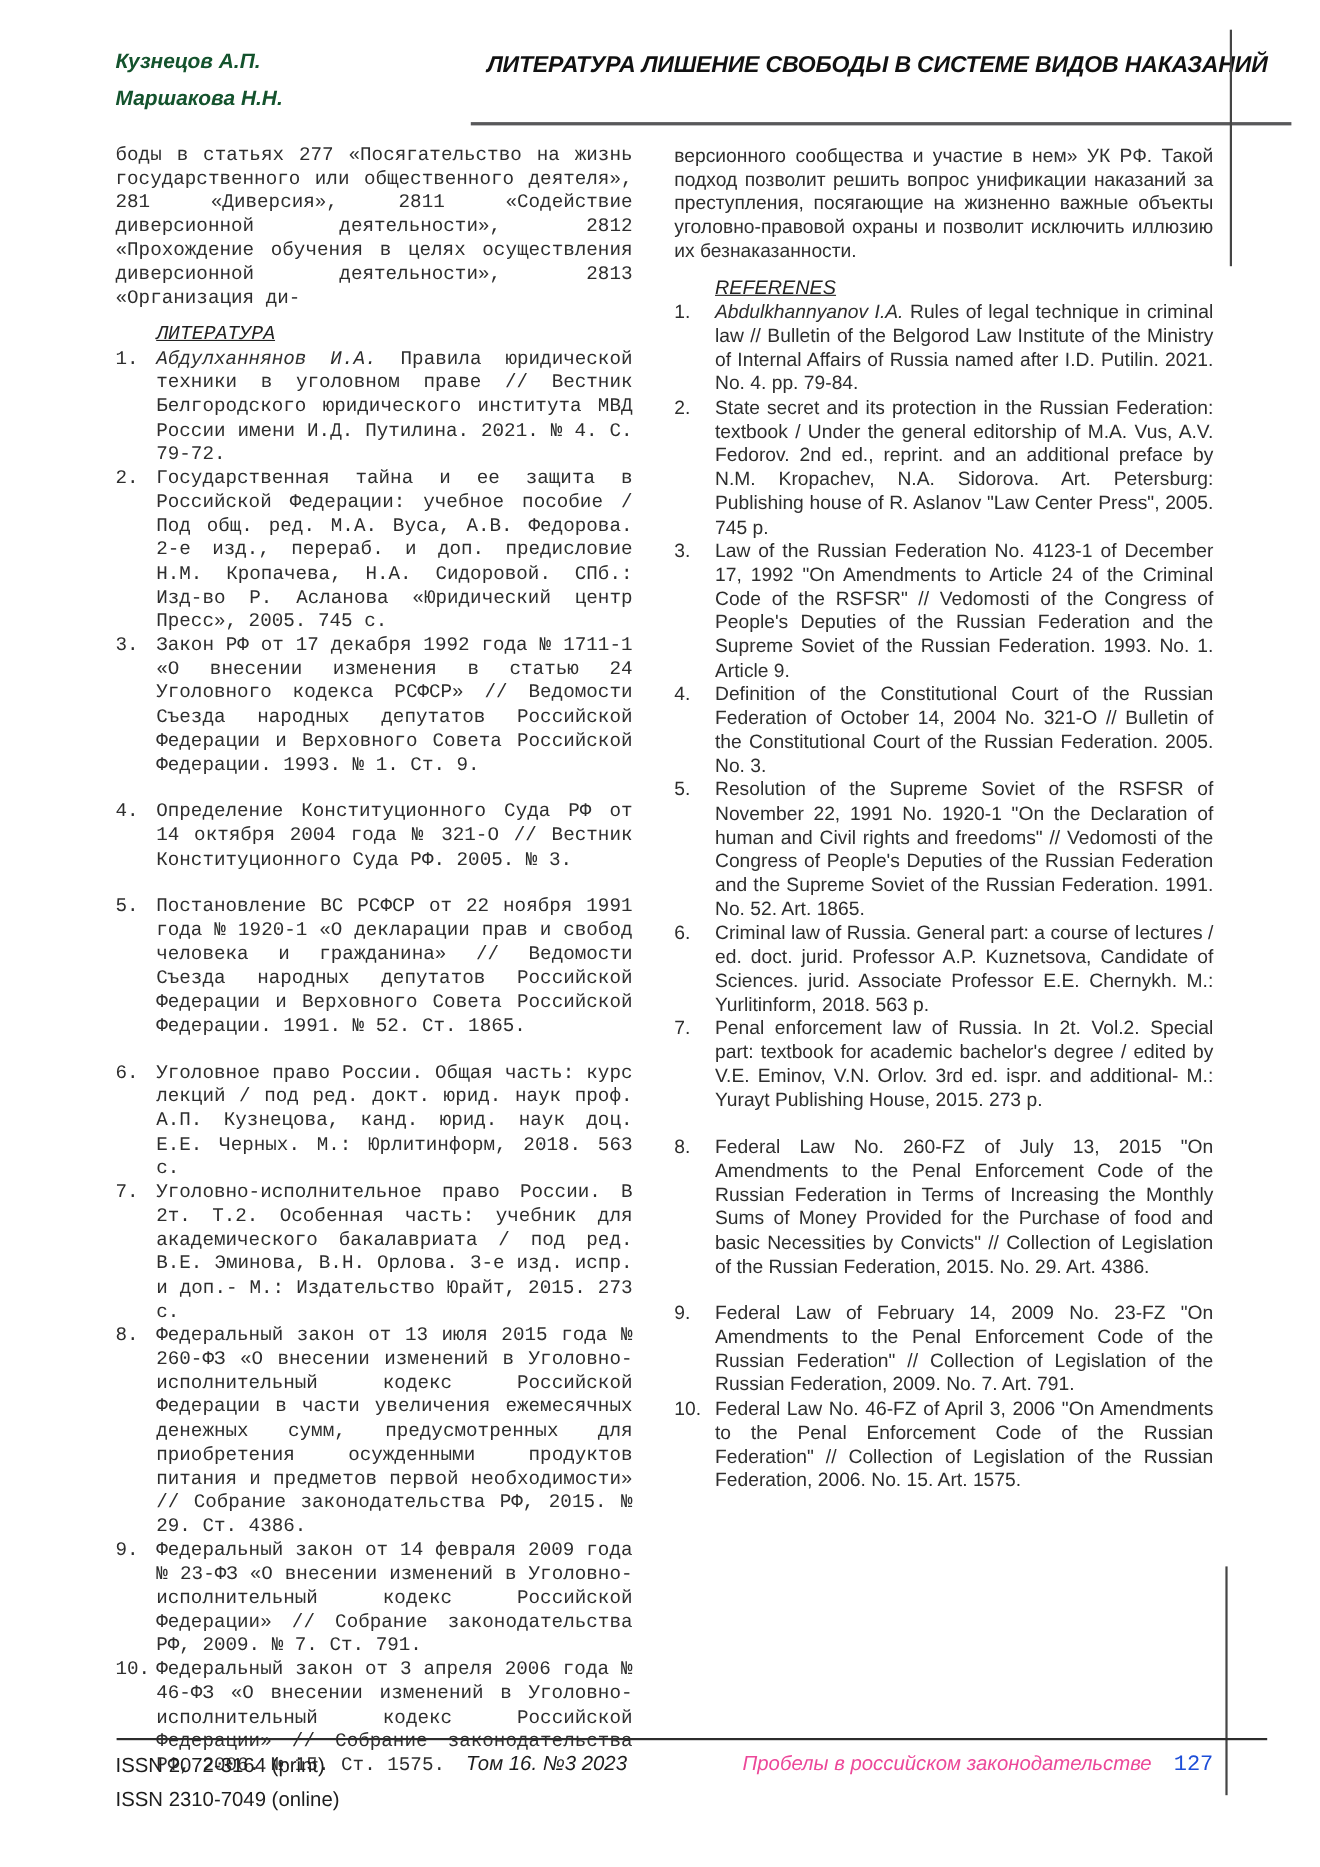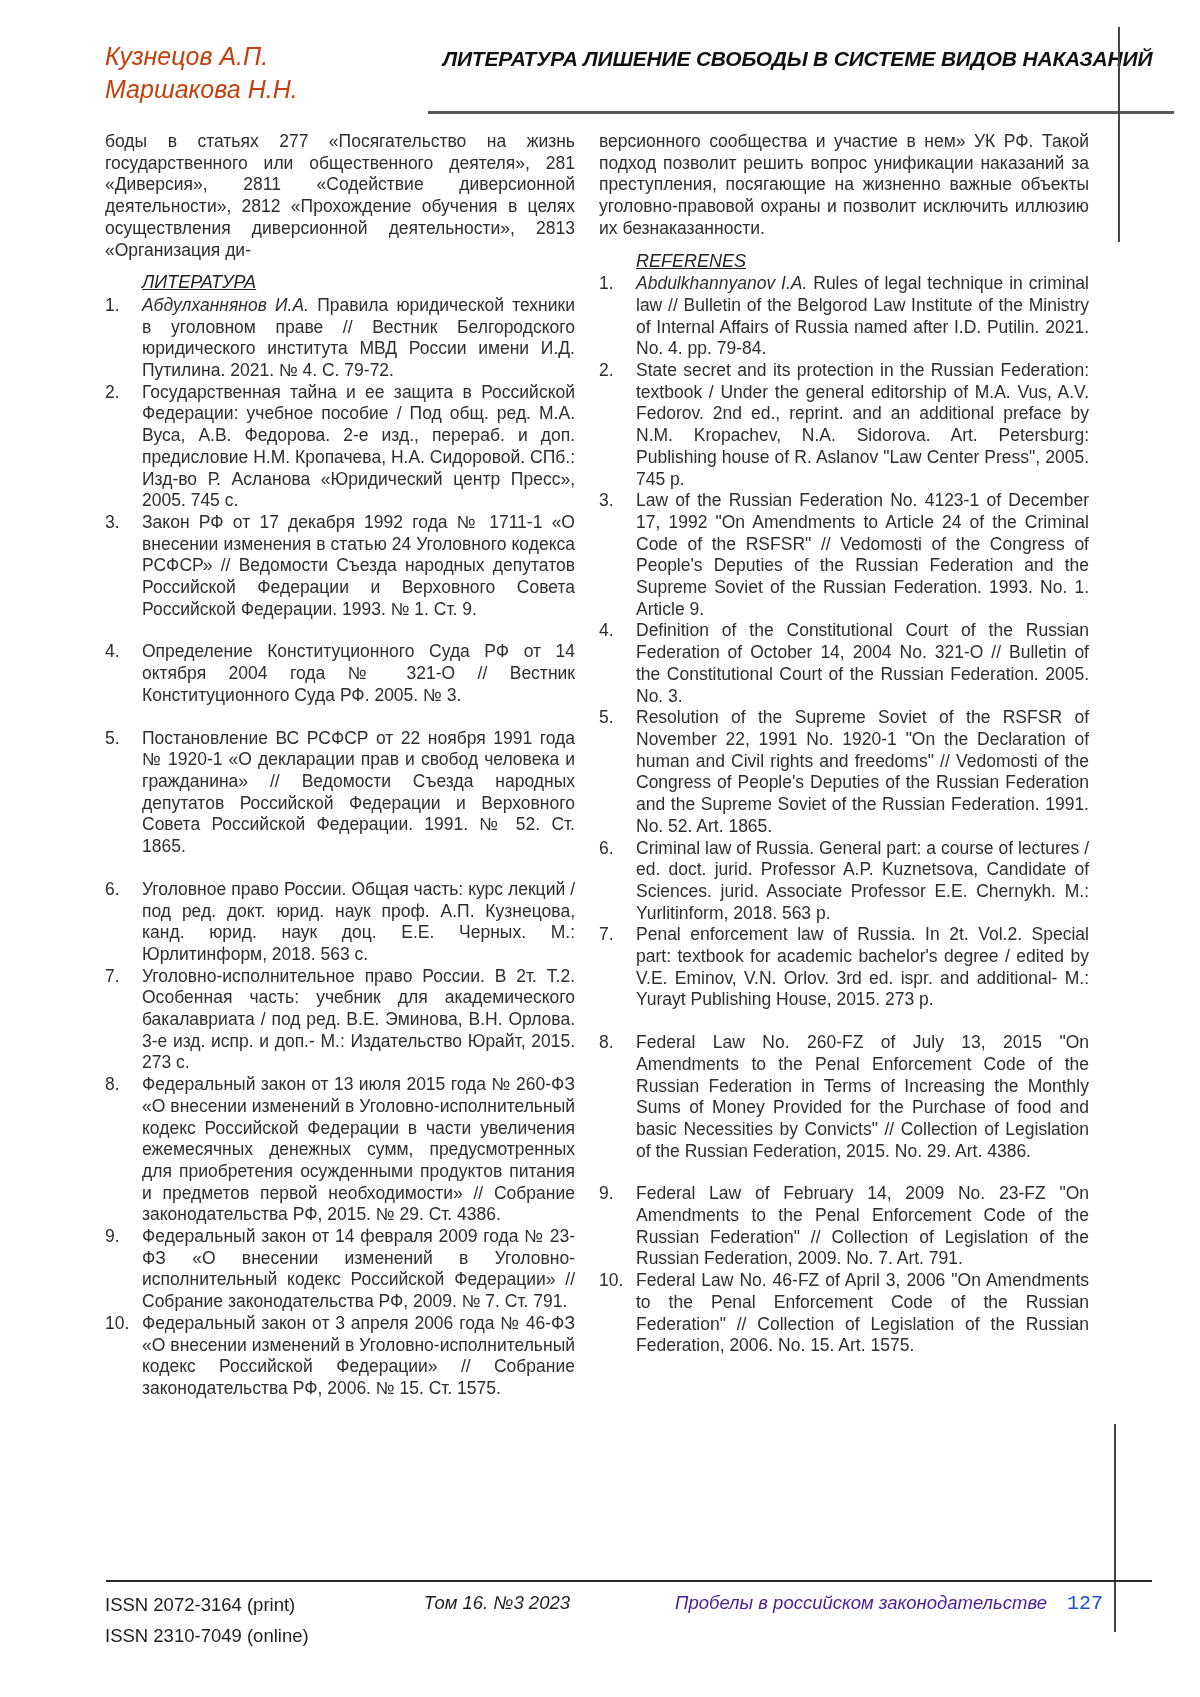--- a/index.html
+++ b/index.html
@@ -7,36 +7,36 @@
     width:1200px; height:1697px; position:relative; overflow:hidden;
     font-family:"Liberation Sans", sans-serif;
     color:#2e2e2e;
     -webkit-font-smoothing:antialiased;
   }
   .page { position:absolute; inset:0; background:#ffffff; }
 
   
   .authors {
     position:absolute; left:105px; top:40px;
-    font-style:italic; font-weight:normal; font-size:25px; line-height:33px;
-    color:#c2410c; white-space:nowrap;
+    font-style:italic; font-weight:bold; font-size:19px; line-height:33px;
+    color:#14532d; white-space:nowrap;
   }
   .running-title {
     position:absolute; left:420px; top:47px; width:755px;
     text-align:center; font-style:italic; font-weight:bold;
     font-size:21px; letter-spacing:-0.2px; color:#111; white-space:nowrap;
   }
   .header-rule { position:absolute; left:428px; top:111px; width:746px; height:3px; background:#58585a; }
   .vline-top    { position:absolute; left:1118px; top:27px;  width:2px; height:215px; background:#454545; }
   .vline-bottom { position:absolute; left:1114px; top:1424px; width:2px; height:208px; background:#454545; }
 
   
   .columns { position:absolute; left:105px; top:131px; width:998px; display:flex; }
   .col { font-size:17.5px; line-height:21.7px; text-align:justify; }
-  .col-left  { width:470px; margin-right:24px; }
+  .col-left  { width:470px; margin-right:38px;font-family:Liberation Mono, monospace; }
   .col-right { width:490px; }
   p.intro { margin:0 0 11px 0; }
   .ref-heading {
     margin:0 0 1px 37px; font-style:italic; text-decoration:underline;
     font-size:18px; color:#222; text-align:left;
   }
   .ref-list { margin:0; padding:0; }
   .ref-item { display:flex; }
   .ref-item.spaced { margin-top:21px; }
   .ref-num { width:37px; flex:none; text-align:left; }
@@ -51,21 +51,21 @@
   }
   .footer-center {
     position:absolute; left:350px; top:1592px; width:220px; text-align:right;
     font-style:italic; font-size:18.5px; color:#1d1d1d; white-space:nowrap;
   }
   .footer-right {
     position:absolute; left:620px; top:1592px; width:483px;
     display:flex; justify-content:flex-end; align-items:baseline;
     white-space:nowrap;
   }
-  .journal-name { font-style:italic; font-size:18.5px; color:#4c1d95; }
+  .journal-name { font-style:italic; font-size:18.5px; color:#ec4899; }
   .page-number { font-size:20px; color:#1d4ed8; margin-left:20px;font-family:Liberation Mono, monospace; }
 </style>
 </head>
 <body>
 
 <div class="page">
 
   <div class="authors">
     <div>Кузнецов А.П.</div>
     <div>Маршакова Н.Н.</div>

